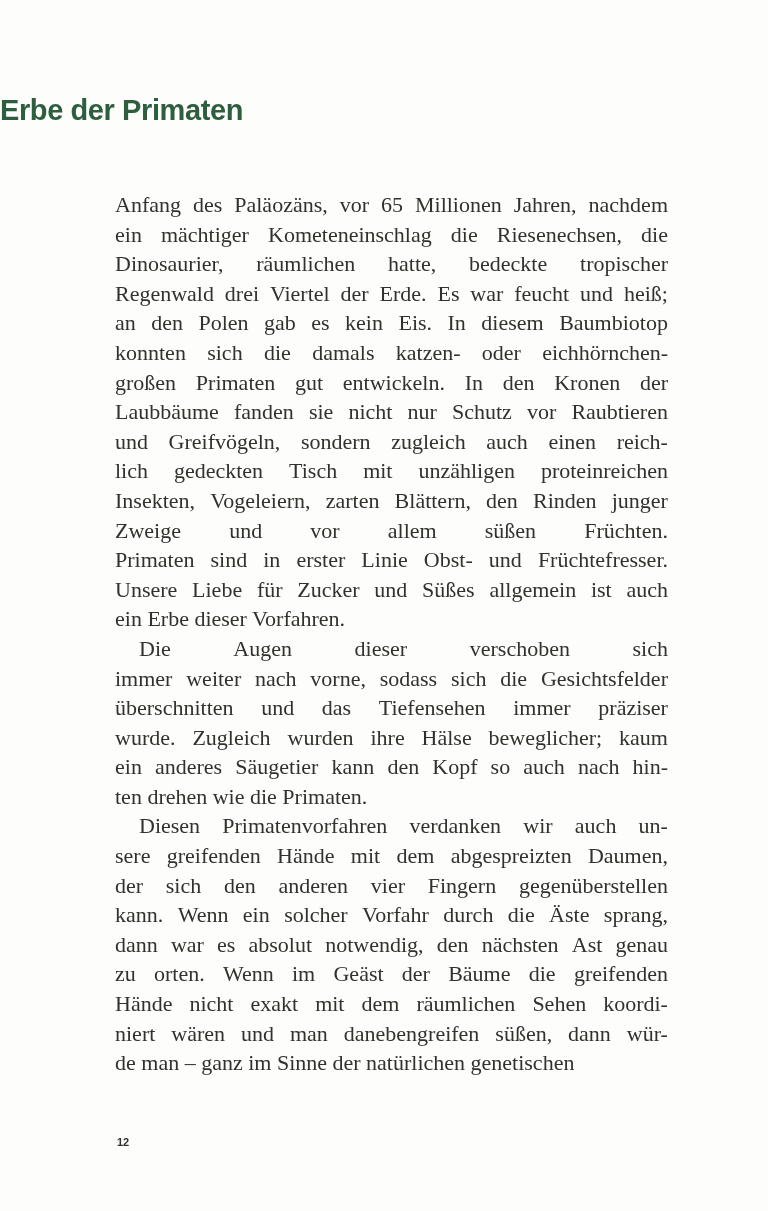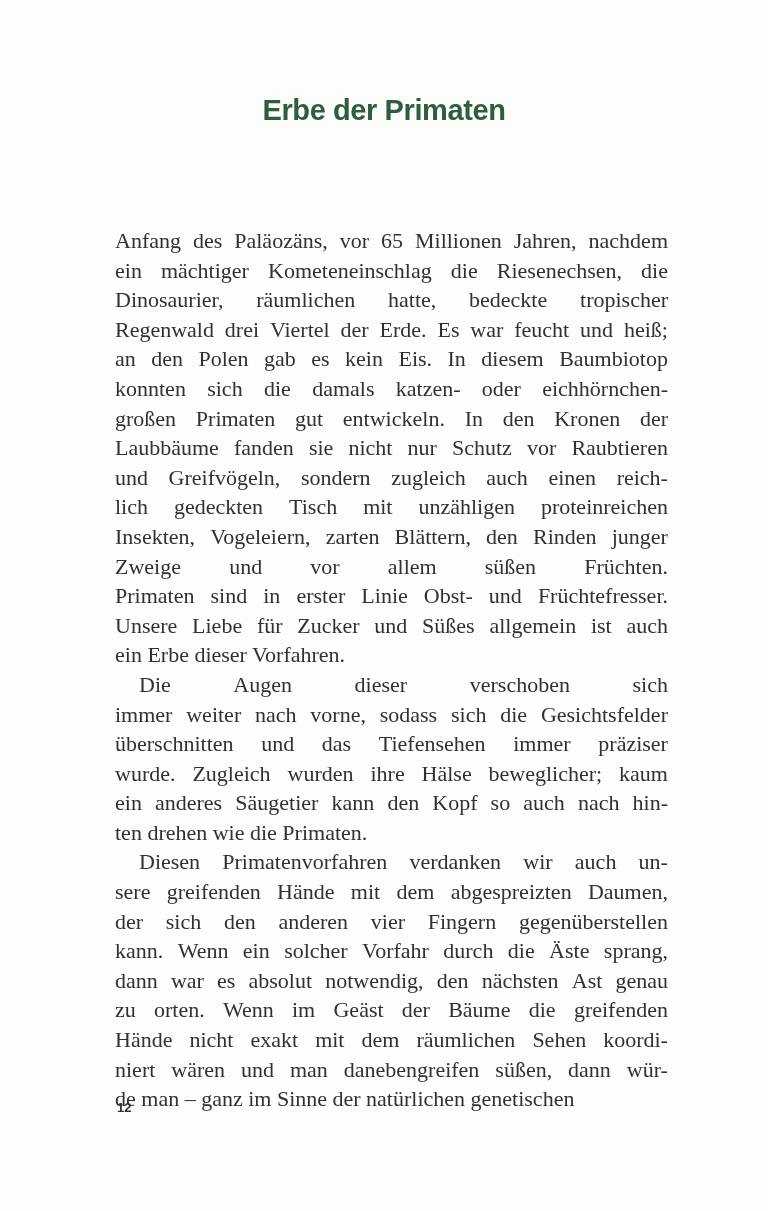--- a/index.html
+++ b/index.html
@@ -18,55 +18,53 @@
     position: relative;
     width: 768px;
     height: 1211px;
     background: var(--bg);
   }
   .chapter-title {
     position: absolute;
     top: 94px;
     left: 0;
     right: 0;
-    text-align: center;
     font-family: "Liberation Sans", sans-serif;
     font-weight: 700;
     font-size: 29px;
     letter-spacing: -0.4px;
     color: var(--heading);
   }
   .text-block {
     position: absolute;
     left: 115px;
     top: 190px;
     width: 553px;
     color: var(--body-text);
-    margin-top: 36px;
   }
   .text-line {
     height: 29.6px;
     font-size: 22px;
     line-height: 29.6px;
     white-space: nowrap;
   }
   .text-line.justified {
     display: flex;
     justify-content: space-between;
   }
   .text-line.indent {
     padding-left: 24px;
   }
   .page-number {
     position: absolute;
     left: 117px;
-    top: 1100px;
+    top: 1136px;
     font-family: "Liberation Sans", sans-serif;
     font-weight: 700;
-    font-size: 13px;
+    font-size: 11px;
     color: var(--body-text);
   }
 </style>
 </head>
 <body>
 
 <div class="page">
   <h1 class="chapter-title">Erbe der Primaten</h1>
 
   <div class="text-block">

